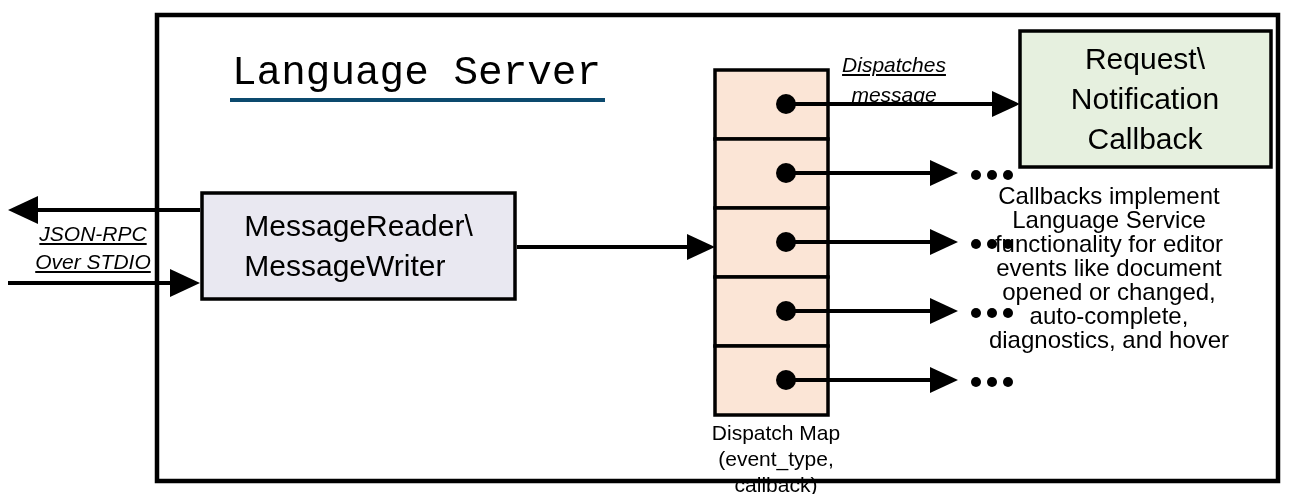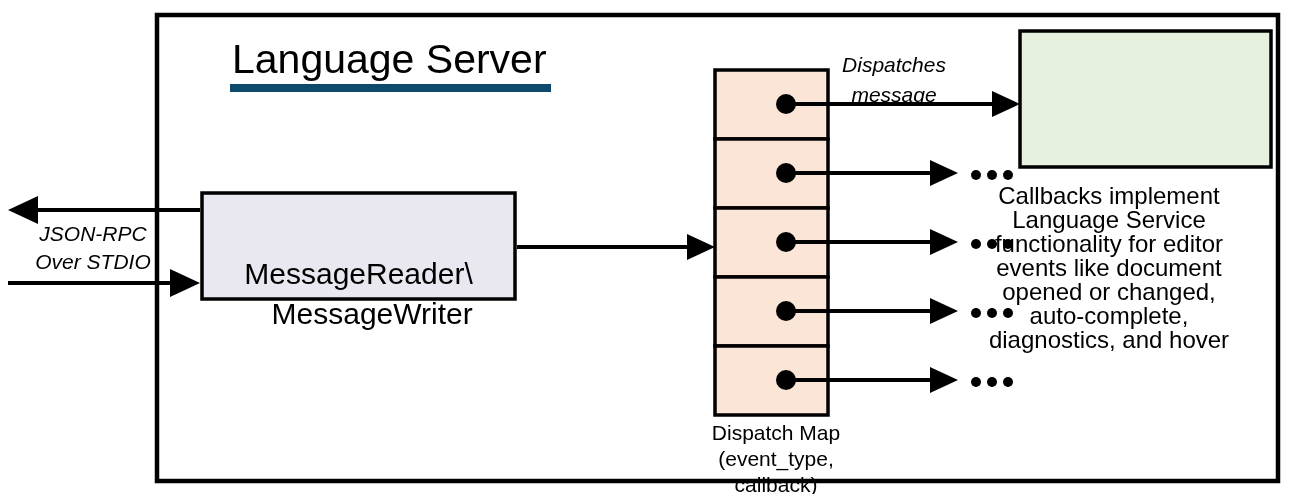--- a/index.html
+++ b/index.html
@@ -7,33 +7,34 @@
     position:relative;
     width:1291px;height:494px;
     background:var(--background,#fff);
     font-family:"Liberation Sans","DejaVu Sans",sans-serif;
     color:#000;
     overflow:hidden;
   }
   .stage svg{position:absolute;left:0;top:0;}
   .txt{position:absolute;white-space:pre-line;}
   .center{text-align:center;}
-  .italic{font-style:italic;}
+  .italic{font-style:italic;text-decoration:underline;}
 
   .title{
-    left:230px;top:36px;
+    left:230px;top:50px;
     font-size:41px;line-height:46px;
-    border-bottom:8px solid #0c4a6e;
+    border-bottom:4px solid #0c4a6e;
     padding:0 4px 2px 2px;
     white-space:nowrap;
+    font-family:Liberation Mono, monospace;
   }
   .reader-label{
     left:200px;top:191px;width:317px;height:109px;
     display:flex;align-items:center;justify-content:center;
-    font-size:30px;line-height:40px;text-align:right;margin-top:48px;
+    font-size:30px;line-height:40px;text-align:left;
   }
   .reader-caption{
     left:178px;top:302px;width:360px;
     font-size:21px;line-height:27px;
   }
   .jsonrpc-label{
     left:18px;top:220px;width:150px;
     font-size:21px;line-height:28px;
   }
   .lookup-label{
@@ -156,20 +157,23 @@
 Over STDIO</div>
 
   <div class="txt reader-label">MessageReader\
 MessageWriter</div>
 
 
 
   <div class="txt italic center dispatches-label">Dispatches
 message</div>
 
+  <div class="txt callback-label">Request\
+Notification
+Callback</div>
 
   <div class="txt center map-caption">Dispatch Map
 (event_type, callback)</div>
 
   <div class="txt center callbacks-note">Callbacks implement
 Language Service
 functionality for editor
 events like document
 opened or changed,
 auto-complete,

